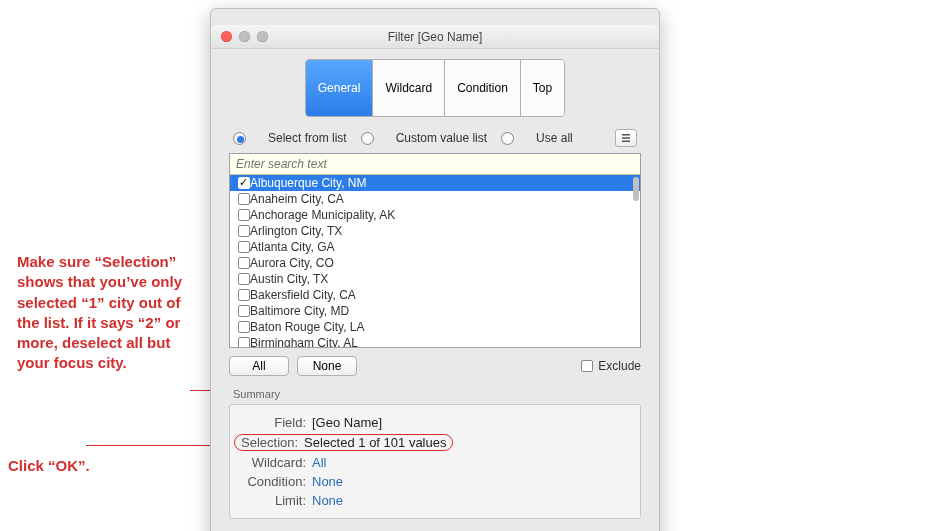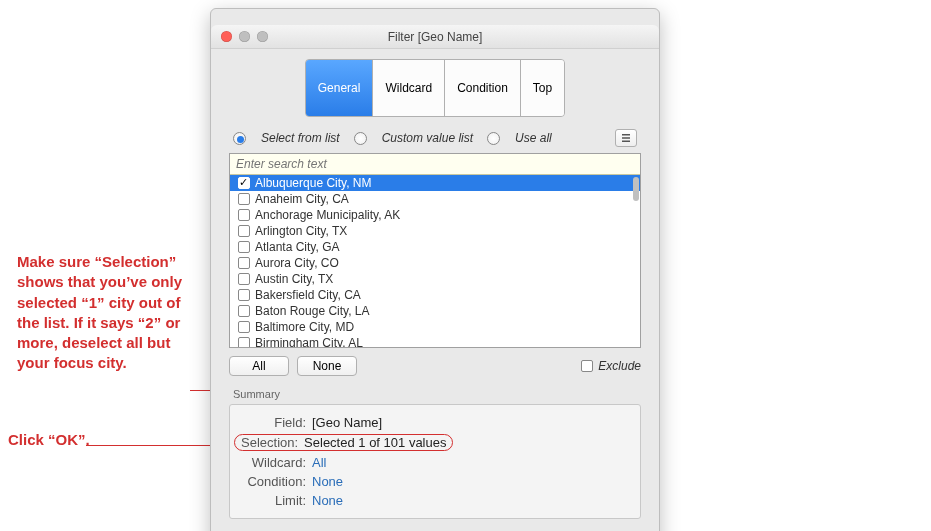--- a/index.html
+++ b/index.html
@@ -16,21 +16,21 @@
   }
   .annotation {
     position: absolute;
     color: #d32f2f;
     font-weight: bold;
     font-size: 15px;
     line-height: 1.35;
     width: 185px;
   }
   .annotation-1 { left: 8px; top: 252px; margin-left: 9px; }
-  .annotation-2 { left: 8px; top: 430px; }
+  .annotation-2 { left: 8px; top: 456px; }
 
   .leader {
     position: absolute;
     height: 1px;
     background: #d32f2f;
   }
   .leader-1 { left: 190px; top: 390px; width: 85px; }
   .leader-2 { left: 86px; top: 445px; width: 540px; }
   .arrow-body {
     position: absolute;
@@ -121,23 +121,22 @@
 
   .mode-row {
     display: flex;
     align-items: center;
     gap: 14px;
     padding: 0 4px 6px 4px;
   }
   .radio {
     display: inline-flex;
     align-items: center;
-    gap: 15px;
+    gap: 22px;
     cursor: pointer;
-    font-style: italic;
   }
   .radio .dot {
     width: 13px; height: 13px;
     border: 1px solid #888;
     border-radius: 50%;
     background: radial-gradient(#fff,#eee);
     position: relative;
   }
   .radio .dot.sel::after {
     content:"";
@@ -184,21 +183,20 @@
   .list-inner .scrollbar {
     position:absolute;
     right:1px; top:2px;
     width:6px; height:24px;
     background:#c0c0c0;
     border-radius:3px;
   }
   .list-row {
     display:flex;
     align-items:center;
-    gap:5px;
     padding: 0.5px 8px;
     line-height:15px;
   }
   .list-row.selected {
     background:#2a7de8;
     color:#fff;
   }
   .chk {
     width:12px; height:12px;
     border:1px solid #888;
@@ -229,21 +227,20 @@
     border-radius: 4px;
     font: inherit;
     cursor: pointer;
     min-width: 60px;
   }
   .exclude {
     margin-left: auto;
     display:flex;
     align-items:center;
     gap:5px;
-    font-style:italic;
   }
 
   .summary-lbl {
     font-size: 11px;
     color:#666;
     margin: 12px 0 4px 4px;
   }
   .summary-box {
     border: 1px solid #c8c8c8;
     background:#f4f4f4;
@@ -373,25 +370,25 @@
           <div class="list-row">
             <span class="chk"></span>
             <span>Austin City, TX</span>
           </div>
           <div class="list-row">
             <span class="chk"></span>
             <span>Bakersfield City, CA</span>
           </div>
           <div class="list-row">
             <span class="chk"></span>
+            <span>Baltimore City, MD</span>
+          </div>
+          <div class="list-row">
+            <span class="chk"></span>
             <span>Baton Rouge City, LA</span>
-          </div>
-          <div class="list-row">
-            <span class="chk"></span>
-            <span>Baltimore City, MD</span>
           </div>
           <div class="list-row">
             <span class="chk"></span>
             <span>Birmingham City, AL</span>
           </div>
         </div>
     </div>
 
     <div class="btn-row">
       <button class="btn">All</button>

